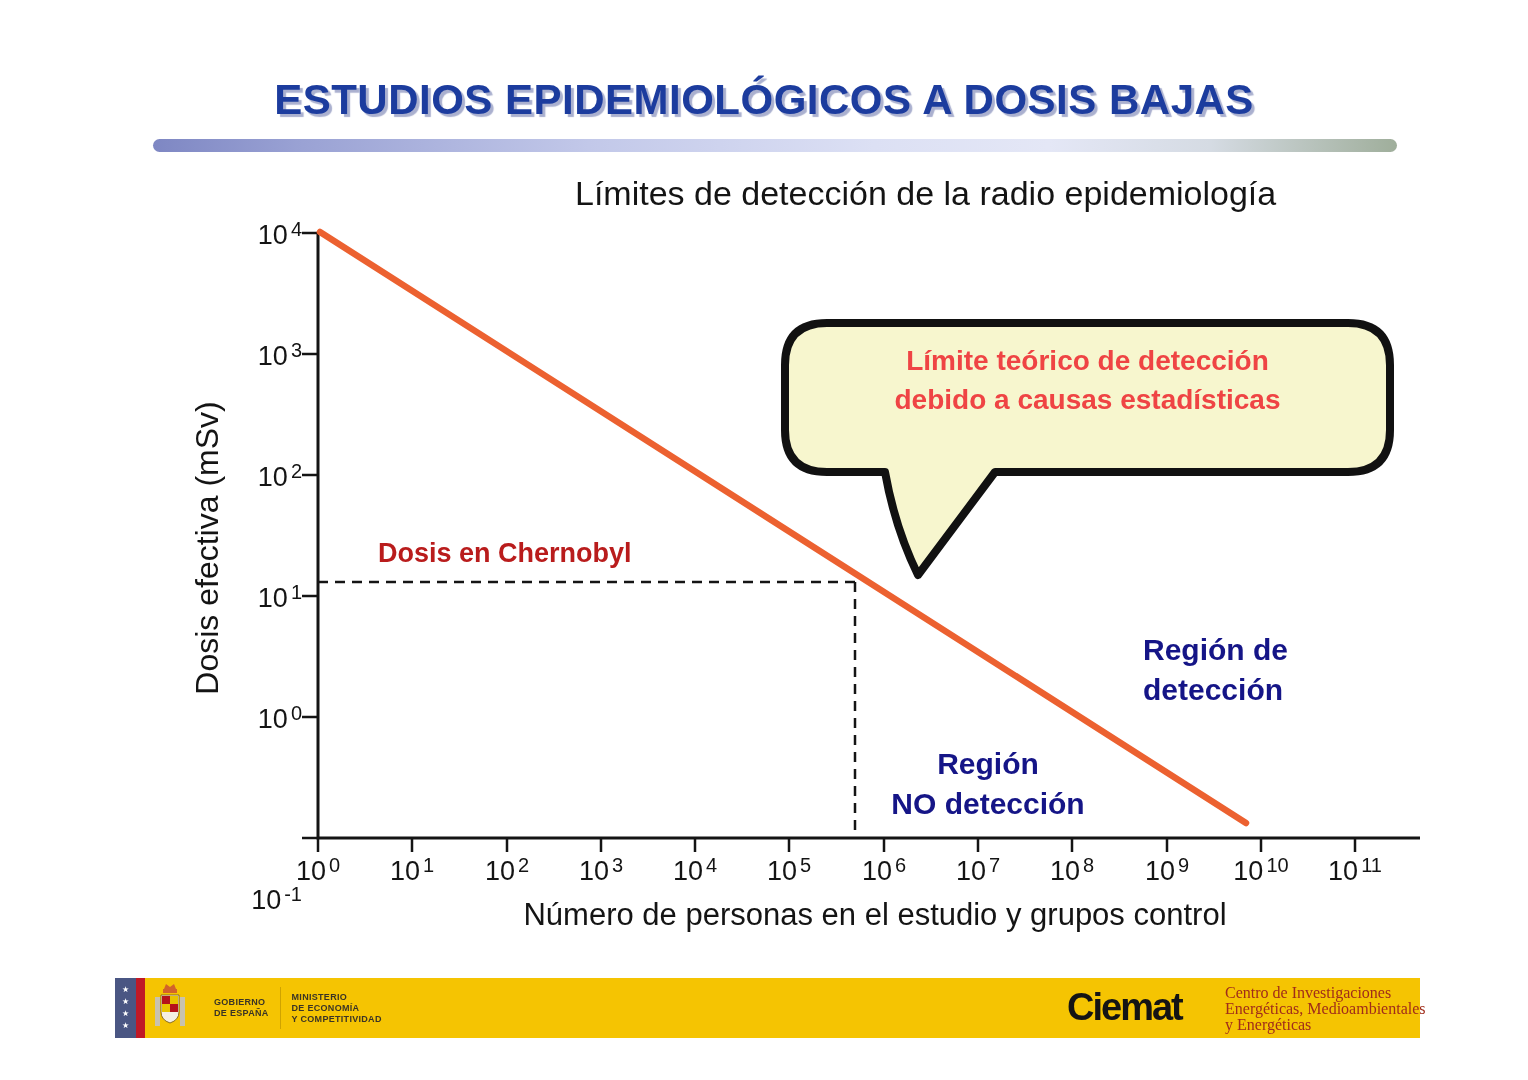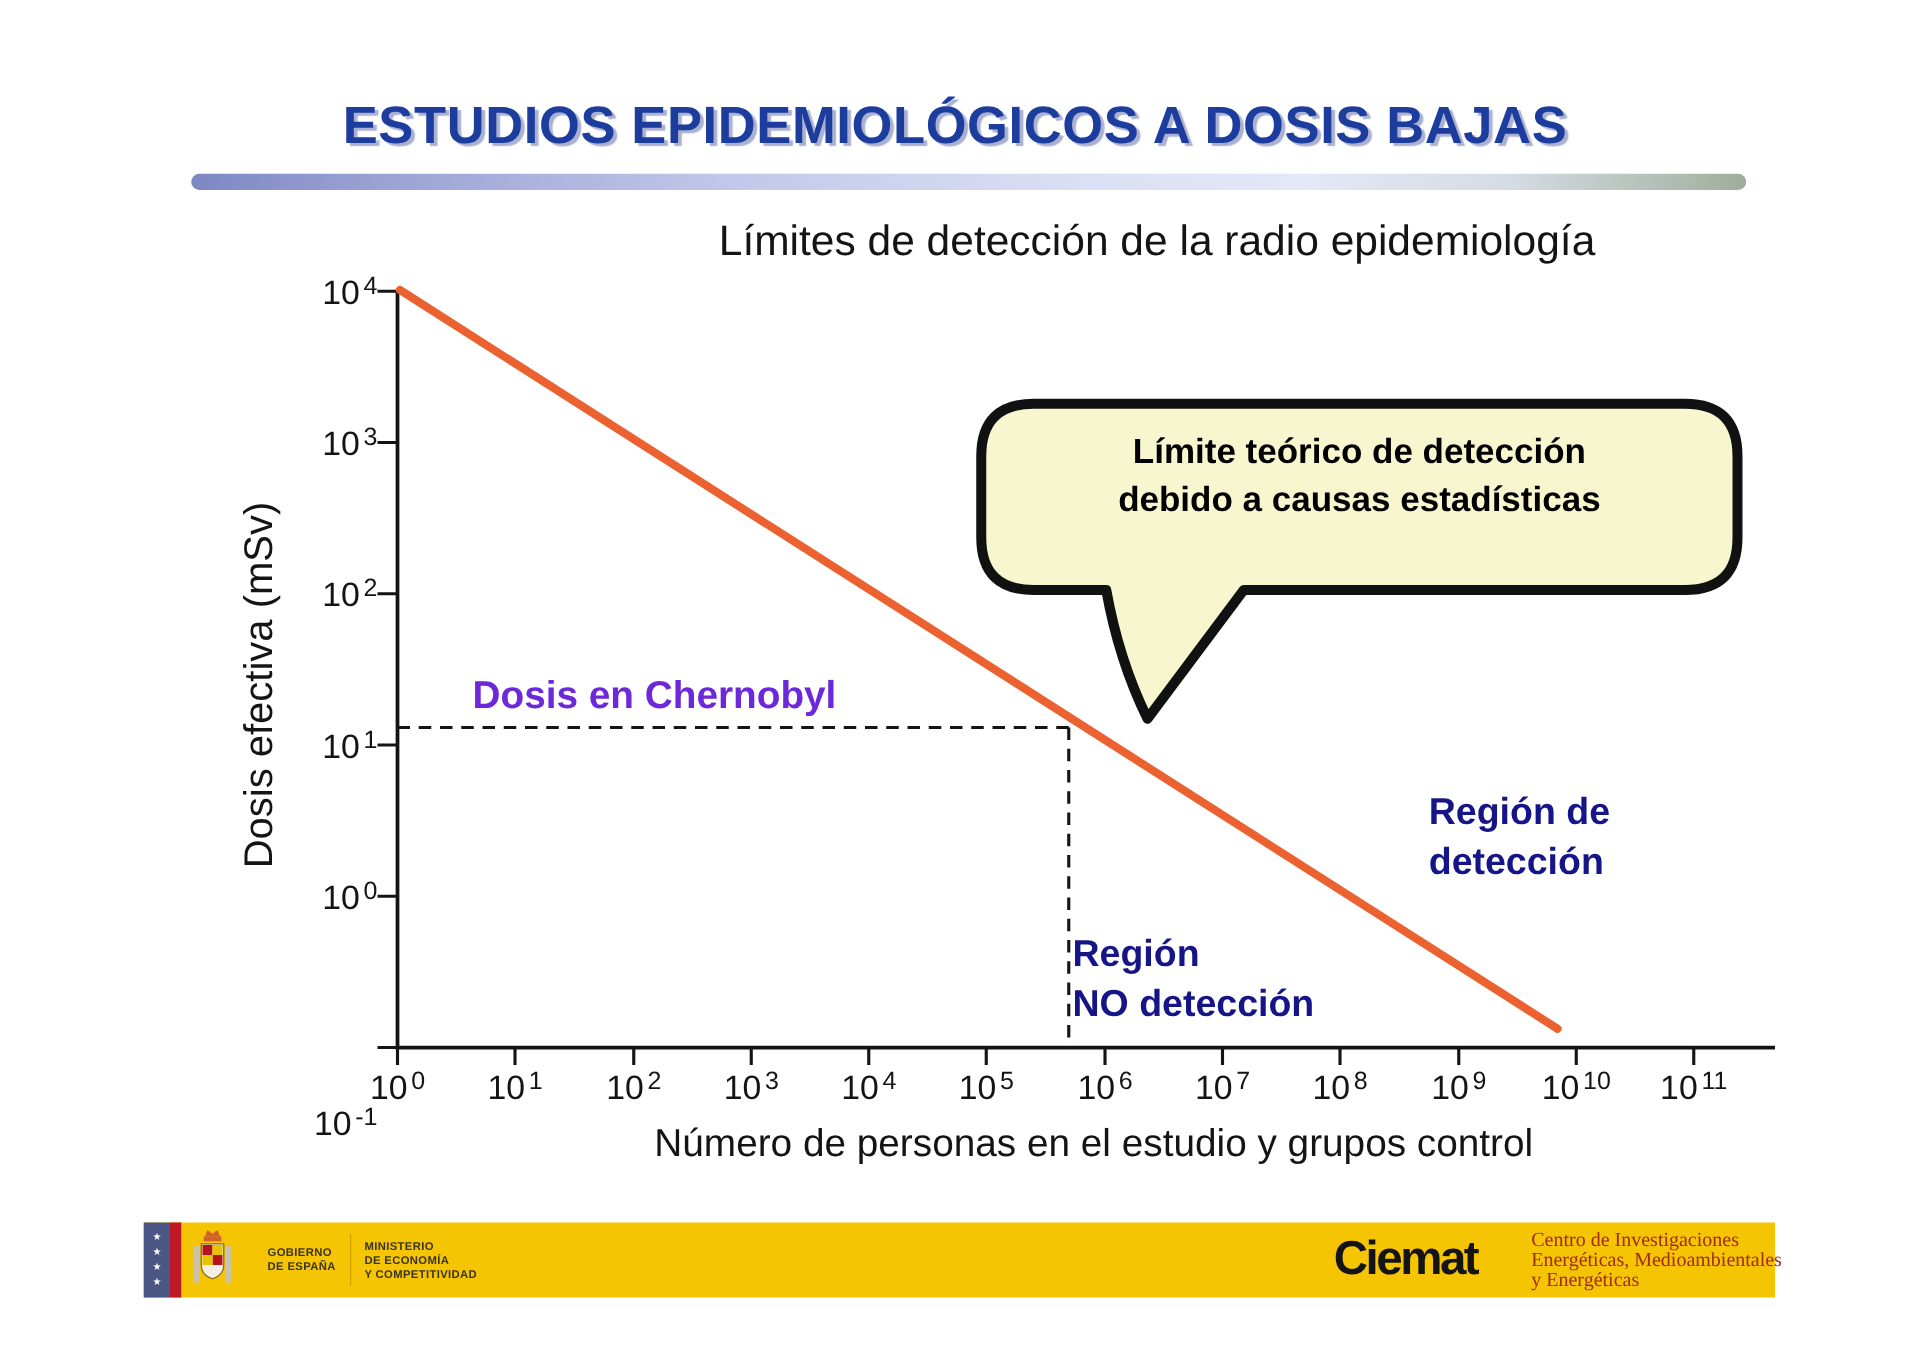--- a/index.html
+++ b/index.html
@@ -26,32 +26,32 @@
     font-size:31px; color:#141414; white-space:nowrap;
   }
 
   .chart-svg { position:absolute; left:0; top:0; width:1528px; height:1080px; }
 
   .tick-label { position:absolute; font-size:27px; color:#141414; white-space:nowrap; }
   .tick-label sup { font-size:20px; position:relative; top:2px; margin-left:3px; }
   .ytick { width:78px; text-align:right; }
   .xtick { width:90px; text-align:center; top:852px; }
 
-  .chernobyl-label { position:absolute; left:378px; top:538px; font-size:31px; font-weight:bold; color:#6d28d9; white-space:nowrap; }
+  .chernobyl-label { position:absolute; left:378px; top:538px; font-size:27px; font-weight:bold; color:#b91c1c; white-space:nowrap; }
 
   .callout-text {
     position:absolute; left:795px; top:341px; width:585px; text-align:center;
-    font-size:28px; font-weight:bold; color:#000000; line-height:39px;
+    font-size:28px; font-weight:bold; color:#ef4444; line-height:39px;
   }
   .callout-text span { display:block; }
 
   .region { position:absolute; font-size:30px; font-weight:bold; color:#151587; line-height:40px; }
   .region span { display:block; }
   .region-detection { left:1143px; top:630px; text-align:left; }
-  .region-no-detection { left:858px; top:744px; width:260px; text-align:left; }
+  .region-no-detection { left:858px; top:744px; width:260px; text-align:center; }
 
   
   .footer-bar { position:absolute; left:115px; top:978px; width:1305px; height:60px; background:#F5C402; }
   .gov-block { position:absolute; left:0; top:0; height:60px; display:flex; align-items:center; }
   .eu-strip { width:21px; height:60px; background:#4A5683; display:flex; flex-direction:column; justify-content:center; align-items:center; }
   .eu-strip .star { color:#fff; font-size:8px; line-height:12px; }
   .flag-red { width:9px; height:60px; background:#C01926; }
   .coa { margin-left:8px; }
   .gov-text, .min-text { font-size:9px; font-weight:bold; color:#3A3426; line-height:11px; letter-spacing:0.3px; }
   .gov-text { margin-left:27px; }

